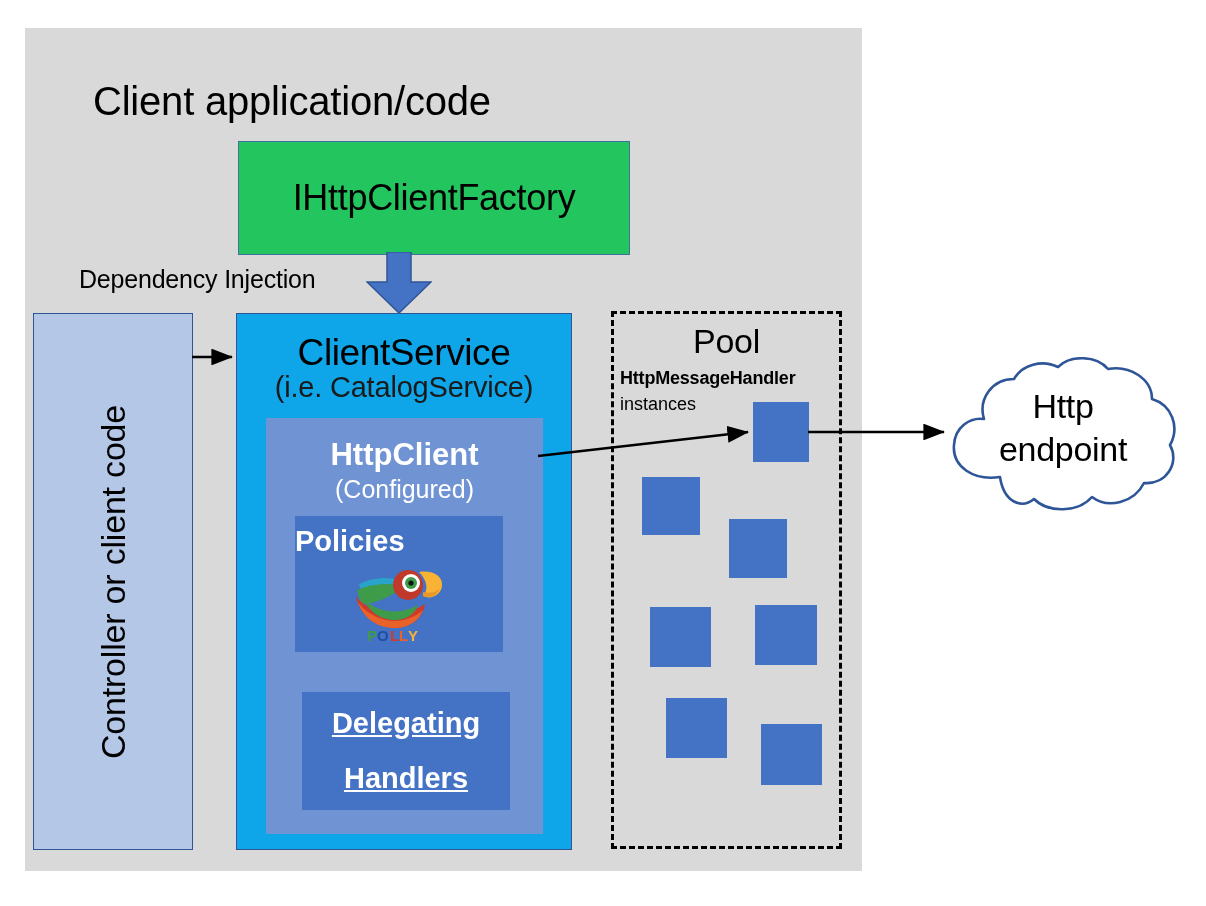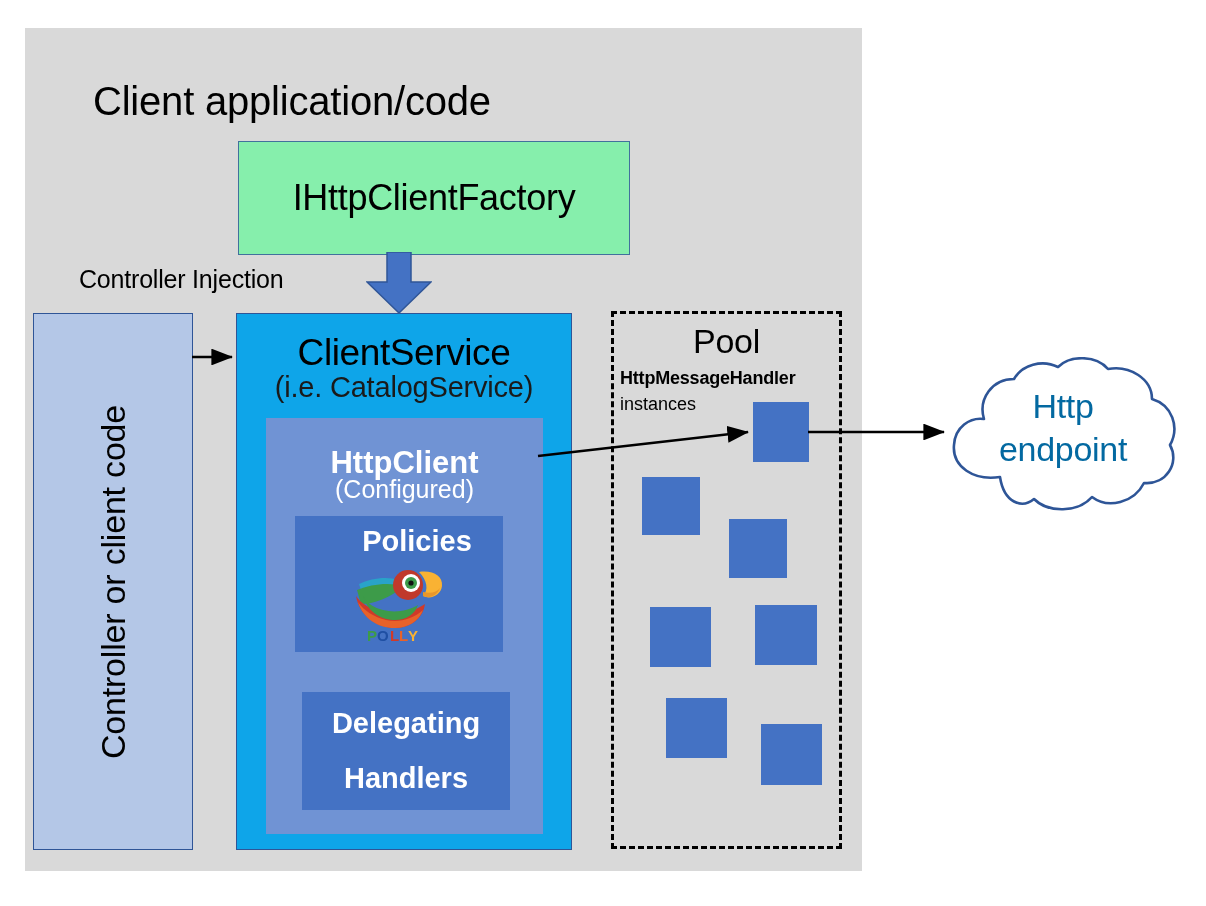--- a/index.html
+++ b/index.html
@@ -45,21 +45,21 @@
     white-space: nowrap;
   }
 
   
   .factory-box {
     position: absolute;
     left: 238px;
     top: 141px;
     width: 392px;
     height: 114px;
-    background: #86efac;
+    background: #22c55e;
     border: 1px solid #41719c;
     box-sizing: border-box;
   }
   .factory-label {
     position: absolute;
     left: 0;
     right: 0;
     top: 50%;
     transform: translateY(-50%);
     text-align: center;
@@ -148,21 +148,21 @@
     position: absolute;
     left: 29px;
     top: 104px;
     width: 277px;
     height: 416px;
     background: #7093d4;
   }
   .hc-title {
     position: absolute;
     left: 0; right: 0;
-    top: 27px;
+    top: 19px;
     text-align: center;
     font-size: 31px;
     font-weight: bold;
     color: #ffffff;
     white-space: nowrap;
   }
   .hc-sub {
     position: absolute;
     left: 0; right: 0;
     top: 57px;
@@ -179,26 +179,25 @@
     left: 29px;
     top: 98px;
     width: 208px;
     height: 136px;
     background: #4472c4;
   }
   .policies-title {
     position: absolute;
     left: 0; right: 0;
     top: 9px;
-    text-align: center;
+    text-align: left;
     font-size: 29px;
     font-weight: bold;
     color: #ffffff;
     white-space: nowrap;
-    padding-left: 36px;
   }
   .polly-logo {
     position: absolute;
     left: 50%;
     transform: translateX(-50%);
     top: 46px;
     width: 92px;
     height: 82px;
   }
 
@@ -212,20 +211,21 @@
     background: #4472c4;
   }
   .handlers-line {
     position: absolute;
     left: 0; right: 0;
     text-align: center;
     font-size: 29px;
     font-weight: bold;
     color: #ffffff;
     white-space: nowrap;
+    text-decoration: underline;
   }
   .handlers-line.l1 { top: 15px; }
   .handlers-line.l2 { top: 62px; margin-top: 8px; }
 
   
   .pool-box {
     position: absolute;
     left: 611px;
     top: 311px;
     width: 231px;
@@ -286,21 +286,21 @@
     height: 165px;
   }
   .cloud-label {
     position: absolute;
     left: 0; right: 0;
     top: 28px;
     text-align: center;
     font-size: 34px;
     font-weight: 400;
     line-height: 1.25;
-    color: #0369a1;
+    color: #000000;
     letter-spacing: -0.3px;
   }
 </style>
 </head>
 <body>
 
 <div id="canvas">
 
   <div class="client-panel">
     <div class="panel-title">Client application/code</div>
@@ -308,21 +308,21 @@
 
   <div class="factory-box">
     <div class="factory-label">IHttpClientFactory</div>
   </div>
 
   <div class="di-arrow">
     <svg width="66" height="62" viewBox="0 0 66 62">
       <polygon points="21,0 45,0 45,30 65,30 33,61 1,30 21,30" fill="#4472c4" stroke="#2f5597" stroke-width="1.5"></polygon>
     </svg>
   </div>
-  <div class="di-label">Controller Injection</div>
+  <div class="di-label">Dependency Injection</div>
 
   <div class="controller-box">
     <div class="controller-label">Controller or client code</div>
   </div>
 
   <div class="clientservice-box">
     <div class="cs-title">ClientService</div>
     <div class="cs-sub">(i.e. CatalogService)</div>
 
     <div class="httpclient-box">

